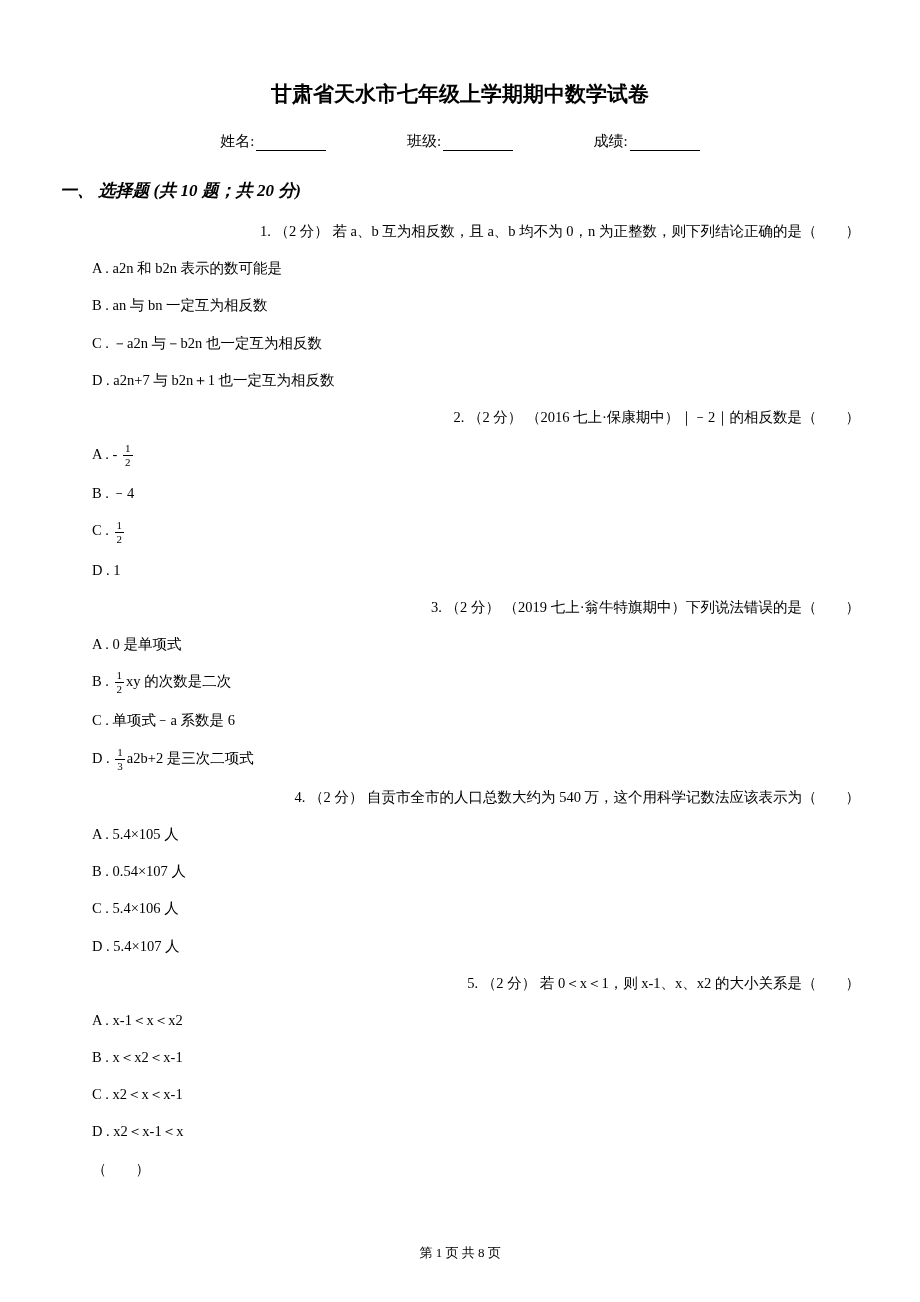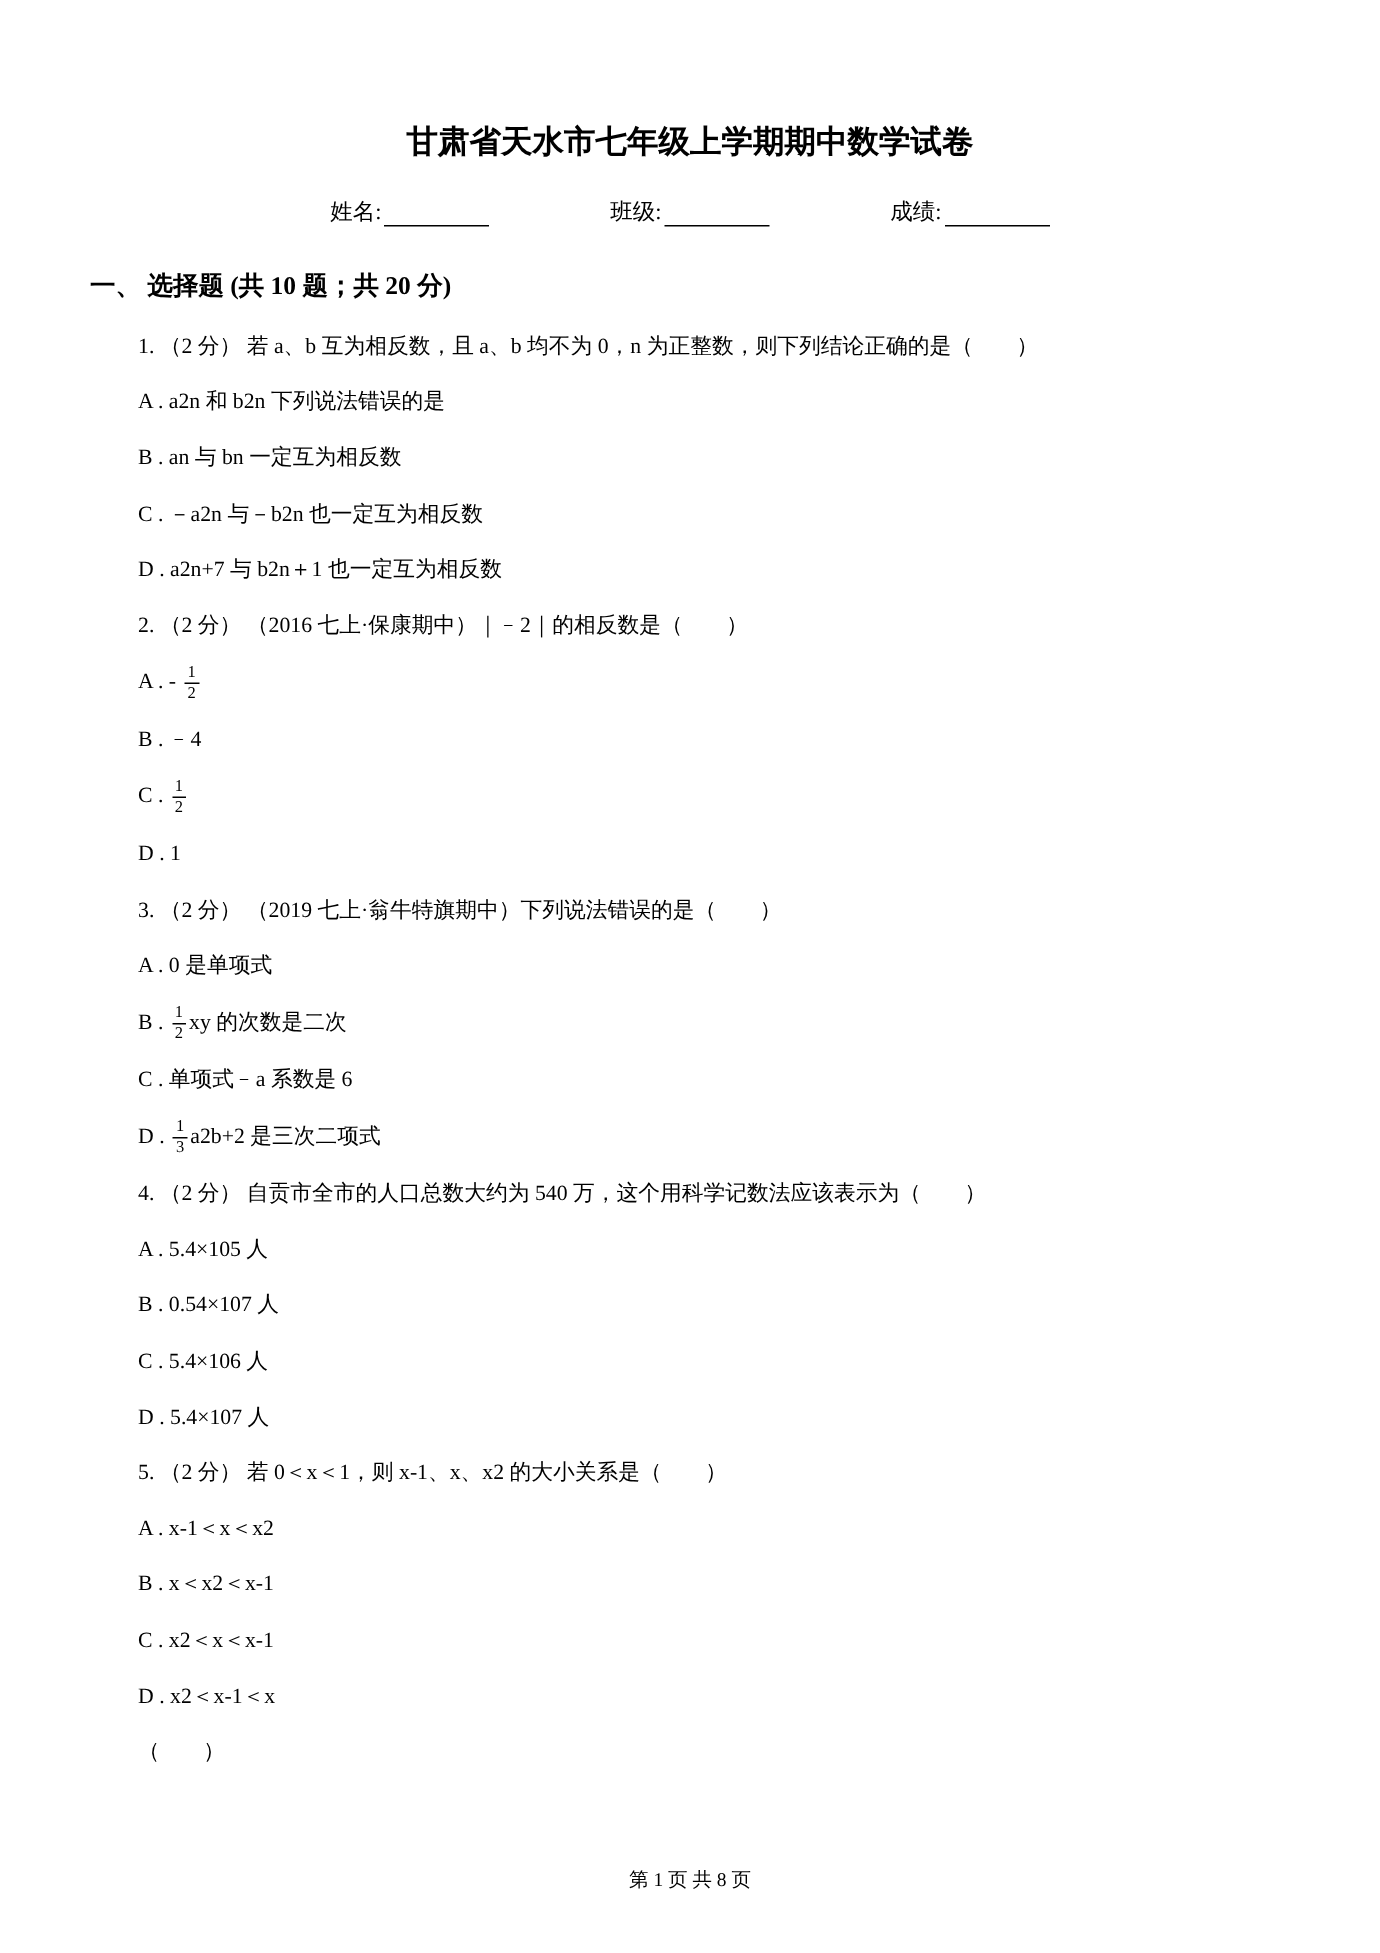--- a/index.html
+++ b/index.html
@@ -30,26 +30,28 @@
       display: inline-block;
       border-bottom: 1px solid #000;
       width: 70px;
       vertical-align: bottom;
       margin-left: 2px;
     }
     .section-head {
       font-size: 17px;
       font-weight: bold;
       margin-bottom: 18px;
+      font-style: italic;
     }
     .question {
       font-size: 14.5px;
       line-height: 1.6;
       margin-left: 32px;
       margin-bottom: 14px;
+      text-align: right;
     }
     .option {
       font-size: 14.5px;
       line-height: 1.6;
       margin-left: 32px;
       margin-bottom: 14px;
     }
     .frac {
       display: inline-block;
       vertical-align: middle;
@@ -76,21 +78,21 @@
 
 <div class="info-row">
   <span><span>姓名:</span><span class="blank"></span></span>
   <span><span>班级:</span><span class="blank"></span></span>
   <span><span>成绩:</span><span class="blank"></span></span>
 </div>
 
 <div class="section-head">一、 选择题 (共 10 题；共 20 分)</div>
 
 <div class="question">1. （2 分） 若 a、b 互为相反数，且 a、b 均不为 0，n 为正整数，则下列结论正确的是（　　）</div>
-<div class="option">A .  a2n 和 b2n 下列说法错误的是</div>
+<div class="option">A .  a2n 和 b2n 表示的数可能是</div>
 <div class="option">B .  an 与 bn 一定互为相反数</div>
 <div class="option">C .  －a2n 与－b2n 也一定互为相反数</div>
 <div class="option">D .  a2n+7 与 b2n＋1 也一定互为相反数</div>
 
 <div class="question">2. （2 分） （2016 七上·保康期中）｜﹣2｜的相反数是（　　）</div>
 <div class="option">
   <span>A .  - </span><span class="frac"><span class="num">1</span><span class="den">2</span></span>
 </div>
 <div class="option">B .  ﹣4</div>
 <div class="option">

